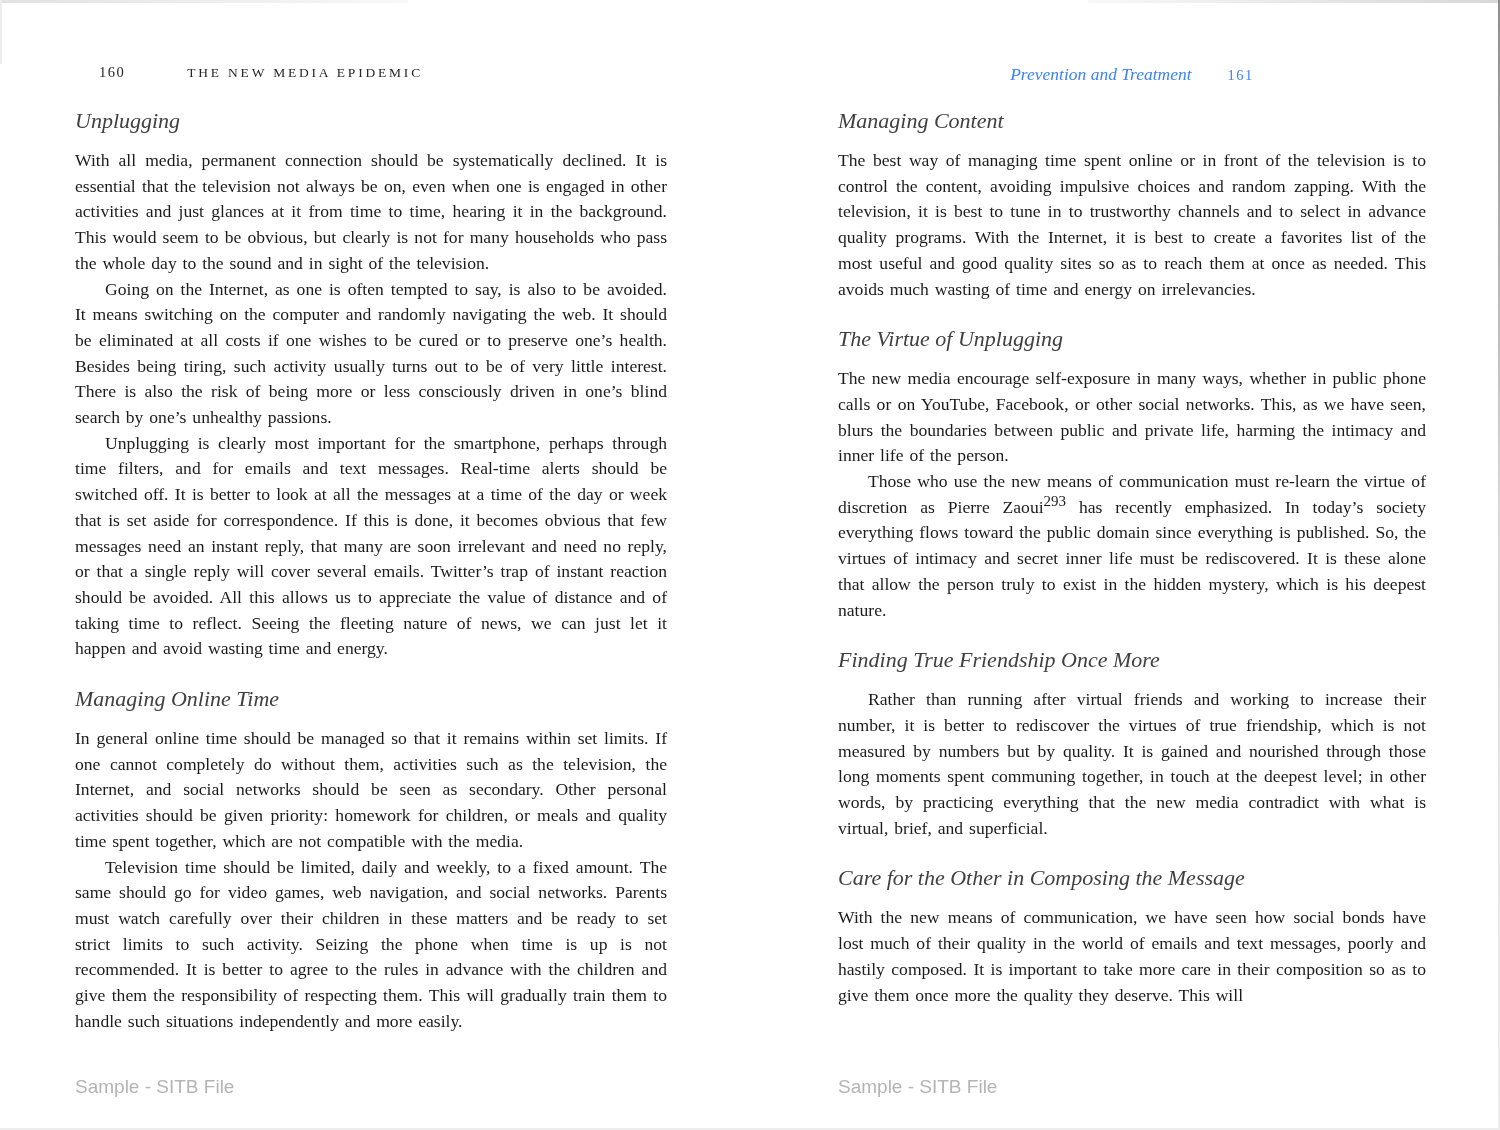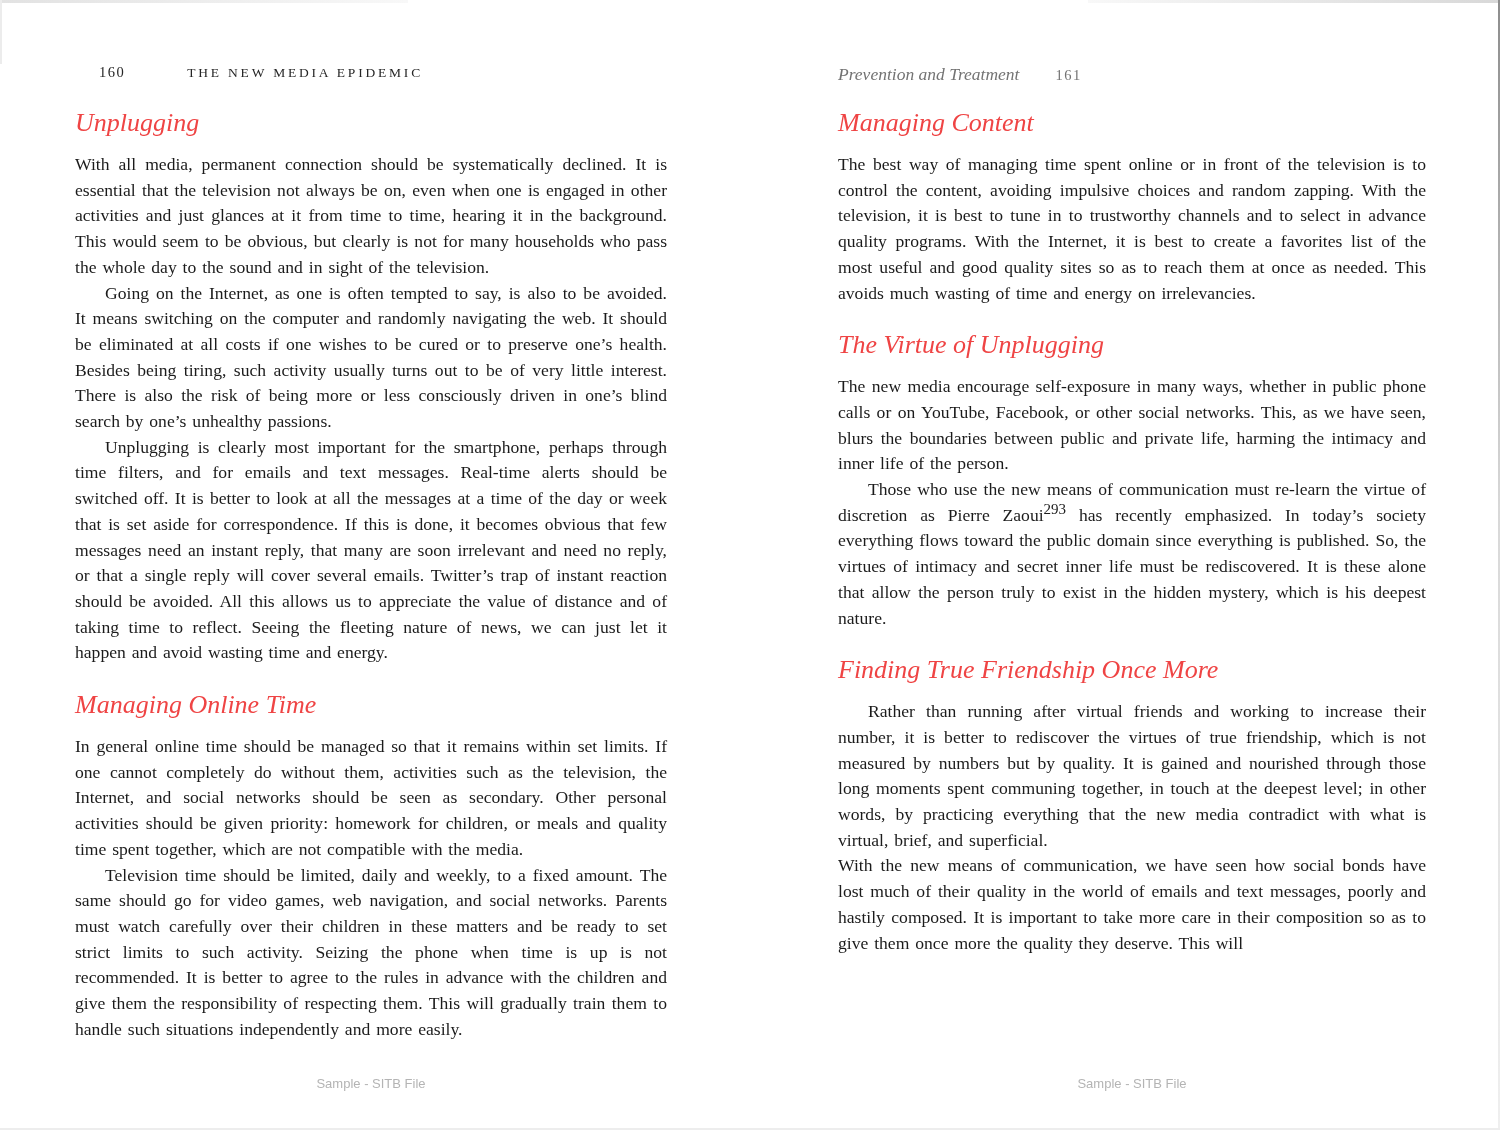--- a/index.html
+++ b/index.html
@@ -13,48 +13,48 @@
     overflow: hidden;
   }
   .page { position: absolute; top: 64px; }
   .page-left  { left: 75px;  width: 592px; }
   .page-right { left: 838px; width: 588px; }
 
   .header-left { font-size: 14.5px; height: 20px; color: #262626; }
   .header-left .pagenum { letter-spacing: 1.5px; margin-left: 24px; }
   .header-left .running { margin-left: 62px; font-size: 13.5px; letter-spacing: 2.8px; }
 
-  .header-right { text-align: left; height: 20px; color: #737373; }
+  .header-right { text-align: center; height: 20px; color: #3b82f6; }
   .header-right .running { font-style: italic; font-size: 17.5px; }
   .header-right .pagenum { margin-left: 36px; font-size: 14.5px; letter-spacing: 1.5px; }
 
   h2.sec {
     font-style: italic;
     font-weight: normal;
-    font-size: 26px;
+    font-size: 22px;
     margin: 24px 0 14px 0;
-    color: #ef4444;
+    color: #404040;
   }
   p.body {
     margin: 0;
     text-align: justify;
     font-size: 17.6px;
     line-height: 25.7px;
     word-spacing: 1.5px;
   }
   p.ind { text-indent: 30px; }
   .it { font-style: italic; }
   sup { font-size: 15px; line-height: 0; vertical-align: super; }
 
   .footer {
     position: absolute;
     top: 1076px;
-    text-align: center;
+    text-align: left;
     font-family: "Liberation Sans", sans-serif;
-    font-size: 13px;
+    font-size: 19px;
     color: #b4b4b4;
   }
   .footer-left  { left: 75px;  width: 592px; }
   .footer-right { left: 838px; width: 588px; }
 
   .edge { position: absolute; }
   .edge-top-left  { left: 0; top: 0; width: 408px; height: 3px;
                     background: linear-gradient(to right, #e2e2e2, #f8f8f8); }
   .edge-top-right { right: 0; top: 0; width: 412px; height: 3px;
                     background: linear-gradient(to left, #d8d8d8, #f8f8f8); }
@@ -97,19 +97,20 @@
     <h2 class="sec">Managing Content</h2>
     <p class="body">The best way of managing time spent online or in front of the television is to control the content, avoiding impulsive choices and random zapping. With the television, it is best to tune in to trustworthy channels and to select in advance quality programs. With the Internet, it is best to create a favorites list of the most useful and good quality sites so as to reach them at once as needed. This avoids much wasting of time and energy on irrelevancies.</p>
 
     <h2 class="sec">The Virtue of Unplugging</h2>
     <p class="body">The new media encourage self-exposure in many ways, whether in public phone calls or on YouTube, Facebook, or other social networks. This, as we have seen, blurs the boundaries between public and private life, harming the intimacy and inner life of the person.</p>
     <p class="body ind"><span>Those who use the new means of communication must re-learn the virtue of discretion as Pierre Zaoui</span><sup>293</sup><span> has recently emphasized. In today’s society everything flows toward the public domain since everything is published. So, the virtues of intimacy and secret inner life must be rediscovered. It is these alone that allow the person truly to exist in the hidden mystery, which is his deepest nature.</span></p>
 
     <h2 class="sec">Finding True Friendship Once More</h2>
     <p class="body ind">Rather than running after virtual friends and working to increase their number, it is better to rediscover the virtues of true friendship, which is not measured by numbers but by quality. It is gained and nourished through those long moments spent communing together, in touch at the deepest level; in other words, by practicing everything that the new media contradict with what is virtual, brief, and superficial.</p>
 
+    <h2 class="sec">Care for the Other in Composing the Message</h2>
     <p class="body">With the new means of communication, we have seen how social bonds have lost much of their quality in the world of emails and text messages, poorly and hastily composed. It is important to take more care in their composition so as to give them once more the quality they deserve. This will</p>
   </div>
 
   <div class="footer footer-left">Sample - SITB File</div>
   <div class="footer footer-right">Sample - SITB File</div>
 
 </div>
 
 </body></html>

